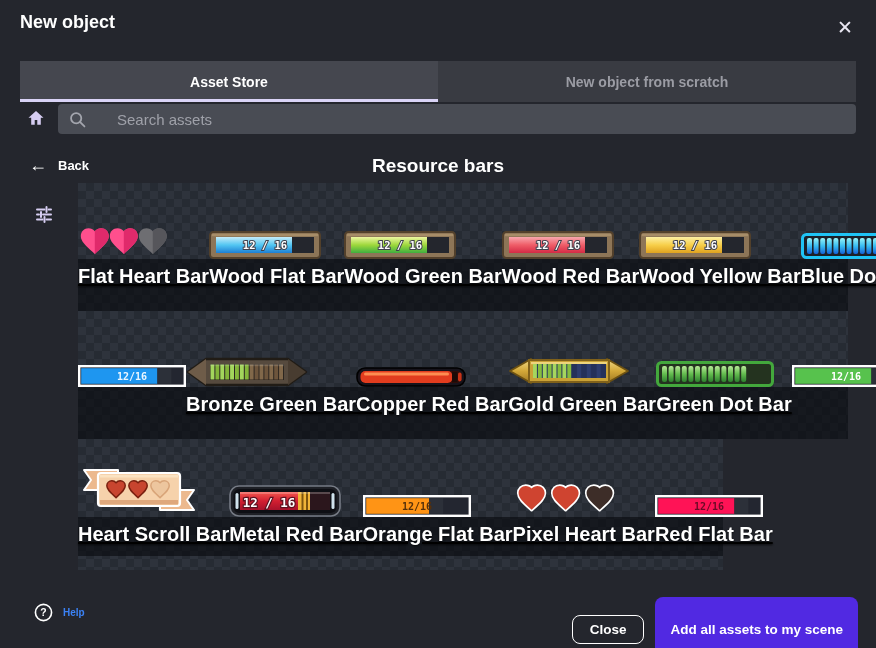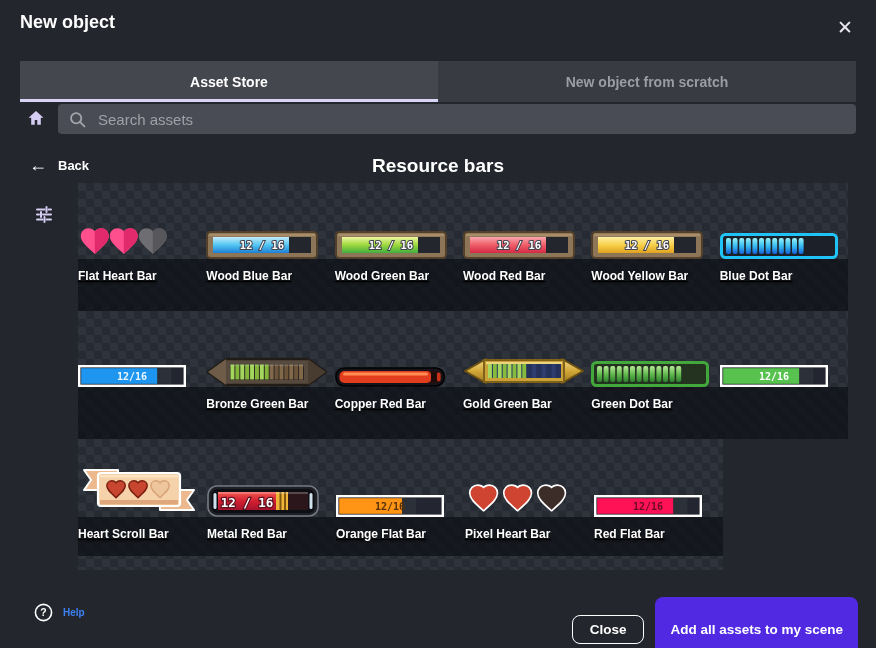--- a/index.html
+++ b/index.html
@@ -15,21 +15,21 @@
   
   .tabbar{position:absolute;left:20px;right:20px;top:61px;height:41px;display:flex;}
   .tab{flex:1;position:relative;display:flex;align-items:center;justify-content:center;font-size:14px;font-weight:bold;cursor:pointer;}
   .tab.active{background:#45474f;color:#ffffff;}
   .tab.inactive{background:#393b42;color:#9b9ca4;}
   .tab .indicator{position:absolute;bottom:0;left:0;right:0;height:3px;background:var(--tab_underline,#d9d3f6);}
   
   .search-row{position:absolute;left:20px;right:20px;top:104px;height:30px;display:flex;align-items:center;}
   .home-btn{background:none;border:none;padding:0;margin:0 13px 0 7px;color:var(--lavender,#d6cdf2);display:flex;cursor:pointer;}
   .search-box{flex:1;height:30px;background:#494c54;border-radius:4px;display:flex;align-items:center;padding:0 10px;gap:9px;box-sizing:border-box;cursor:text;}
-  .search-box input{background:transparent;border:none;outline:none;color:#84cc16;font-size:15px;width:100%;font-family:"Liberation Sans",sans-serif;}
+  .search-box input{background:transparent;border:none;outline:none;color:#84cc16;font-size:15px;width:100%;font-family:"Liberation Sans",sans-serif;margin-left:19px;}
   .search-box input::placeholder{color:#9fa1a9;}
   
   .back-btn{position:absolute;left:29px;top:156px;display:flex;align-items:center;gap:11px;color:#ffffff;cursor:pointer;}
   .back-arrow{font-size:18px;font-weight:bold;line-height:1;}
   .back-label{font-size:13px;font-weight:bold;}
   .section-title{position:absolute;left:0;right:0;top:155px;text-align:center;font-size:19px;font-weight:bold;color:#ffffff;}
   
   .filter-btn{position:absolute;left:33px;top:203px;background:none;border:none;padding:0;color:var(--lavender,#d6cdf2);cursor:pointer;}
   
   .asset-row{
@@ -41,21 +41,21 @@
     background-position:0 0,8px 8px;
     background-size:16px 16px;
   }
   .asset-row.narrow{width:645px;height:131px;}
   .label-strip{position:absolute;left:0;right:0;top:76px;bottom:0;background:rgba(8,10,14,0.62);}
   .narrow .label-strip{top:78px;bottom:14px;}
   .tiles{position:absolute;left:0;right:0;top:0;display:flex;}
   .tile{flex:1;display:flex;flex-direction:column;align-items:flex-start;cursor:pointer;text-decoration:underline;}
   .gfx{height:76px;display:flex;align-items:flex-end;justify-content:center;padding-bottom:2px;}
   .narrow .gfx{height:78px;}
-  .tile-label{height:30px;display:flex;align-items:center;font-weight:bold;font-size:12px;color:#ffffff;text-shadow:0 1px 2px rgba(0,0,0,0.75);white-space:nowrap;}
+  .tile-label{height:30px;display:flex;align-items:center;font-weight:bold;font-size:20px;color:#ffffff;text-shadow:0 1px 2px rgba(0,0,0,0.75);white-space:nowrap;}
   
   .help-btn{position:absolute;left:28px;top:602px;display:flex;align-items:center;gap:10px;color:#ffffff;background:none;border:none;cursor:pointer;font-family:inherit;}
   .help-label{font-size:10px;font-weight:bold;color:#3b82f6;}
   .actions{position:absolute;right:18px;top:597px;display:flex;gap:11px;align-items:center;}
   .btn-close{background:transparent;border:1.5px solid #ffffff;color:#ffffff;font-weight:bold;font-size:13.5px;padding:6px 17px;border-radius:8px;cursor:pointer;font-family:inherit;}
   .btn-add{background:var(--accent,#5129e2);border:none;color:#ffffff;font-weight:bold;font-size:13.5px;padding:25px 15px;border-radius:8px;cursor:pointer;font-family:inherit;}
 </style>
 </head>
 <body>
 
@@ -163,21 +163,21 @@
                   <stop offset="1" stop-color="#1d7fd4"></stop>
                 </linearGradient>
               </defs>
         <rect x="1" y="1" width="110" height="26" rx="3.5" fill="#8d7557" stroke="#52402b" stroke-width="2"></rect>
         <rect x="3" y="2.8" width="106" height="2.4" fill="#a78d68"></rect>
         <rect x="7" y="6" width="98" height="16" fill="#24262d"></rect>
         <rect x="7" y="6" width="76" height="16" fill="url(#g3)"></rect>
         <text x="56" y="18" text-anchor="middle" font-family="DejaVu Sans Mono, monospace" font-size="10.5" font-weight="bold" fill="#ffffff" stroke="#40424e" stroke-width="2" paint-order="stroke">12 / 16</text>
             </svg>
           </div>
-          <div class="tile-label">Wood Blue Bar</div>
+          <div class="tile-label">Wood Flat Bar</div>
         </div>
         <div class="tile">
           <div class="gfx">
             <svg width="112" height="28" viewBox="0 0 112 28" xmlns="http://www.w3.org/2000/svg">
               <defs>
                 <linearGradient id="g4" x1="0" y1="0" x2="0" y2="1">
                   <stop offset="0" stop-color="#eef7a0"></stop>
                   <stop offset="0.5" stop-color="#9ed83c"></stop>
                   <stop offset="1" stop-color="#3fae3f"></stop>
                 </linearGradient>

